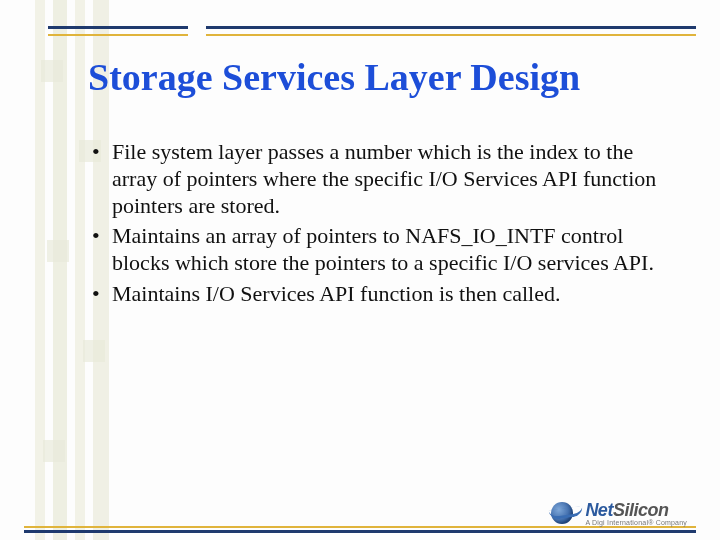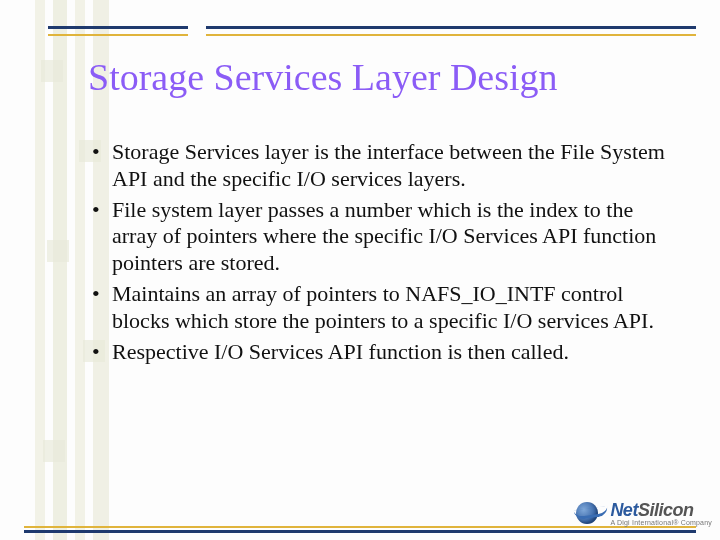--- a/index.html
+++ b/index.html
@@ -49,23 +49,23 @@
 
   .slide {
     position: absolute;
     left: 88px;
     top: 55px;
     right: 40px;
     z-index: 2;
   }
   .title {
     font-size: 38px;
-    color: #8b5cf6;
+    color: #1d4ed8;
     margin-bottom: 40px;
-    font-weight: 400;
+    font-weight: 700;
   }
   ul.bullets {
     list-style: none;
     font-size: 22px;
     line-height: 1.22;
     color: #111;
   }
   ul.bullets li {
     position: relative;
     padding-left: 24px;
@@ -75,21 +75,21 @@
     content: "•";
     position: absolute;
     left: 4px;
     top: 0;
     font-size: 22px;
   }
 
   
   .logo {
     position: absolute;
-    right: 8px;
+    right: 33px;
     bottom: 14px;
     display: flex;
     align-items: center;
     gap: 2px;
     z-index: 3;
   }
   .logo-mark {
     width: 34px; height: 26px; position: relative;
   }
   .logo-mark .globe {
@@ -142,24 +142,23 @@
 
 <div class="header-rule">
   <div class="thick"></div>
   <div class="thin"></div>
   <div class="gap"></div>
 </div>
 
 <div class="slide">
   <h1 class="title">Storage Services Layer Design</h1>
   <ul class="bullets">
-    <li>Storage Services layer is the interface between the File System API and the specific I/O services layers.</li>
     <li>File system layer passes a number which is the index to the array of pointers where the specific I/O Services API function pointers are stored.</li>
     <li>Maintains an array of pointers to NAFS_IO_INTF control blocks which store the pointers to a specific I/O services API.</li>
-    <li>Respective I/O Services API function is then called.</li>
+    <li>Maintains I/O Services API function is then called.</li>
   </ul>
 </div>
 
 <div class="logo">
   <div class="logo-mark">
     <div class="globe"></div>
     <div class="swoosh"></div>
   </div>
   <div class="logo-text">
     <div class="brand">

